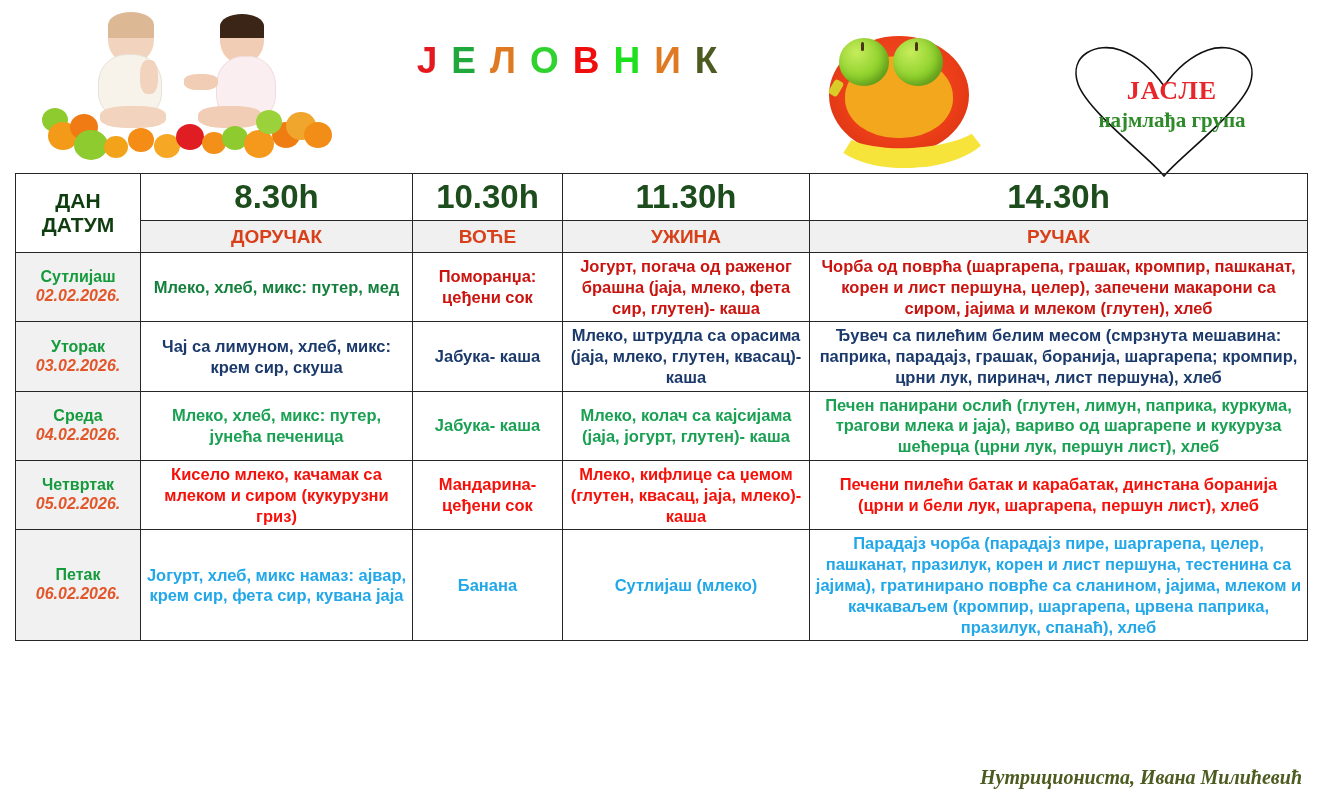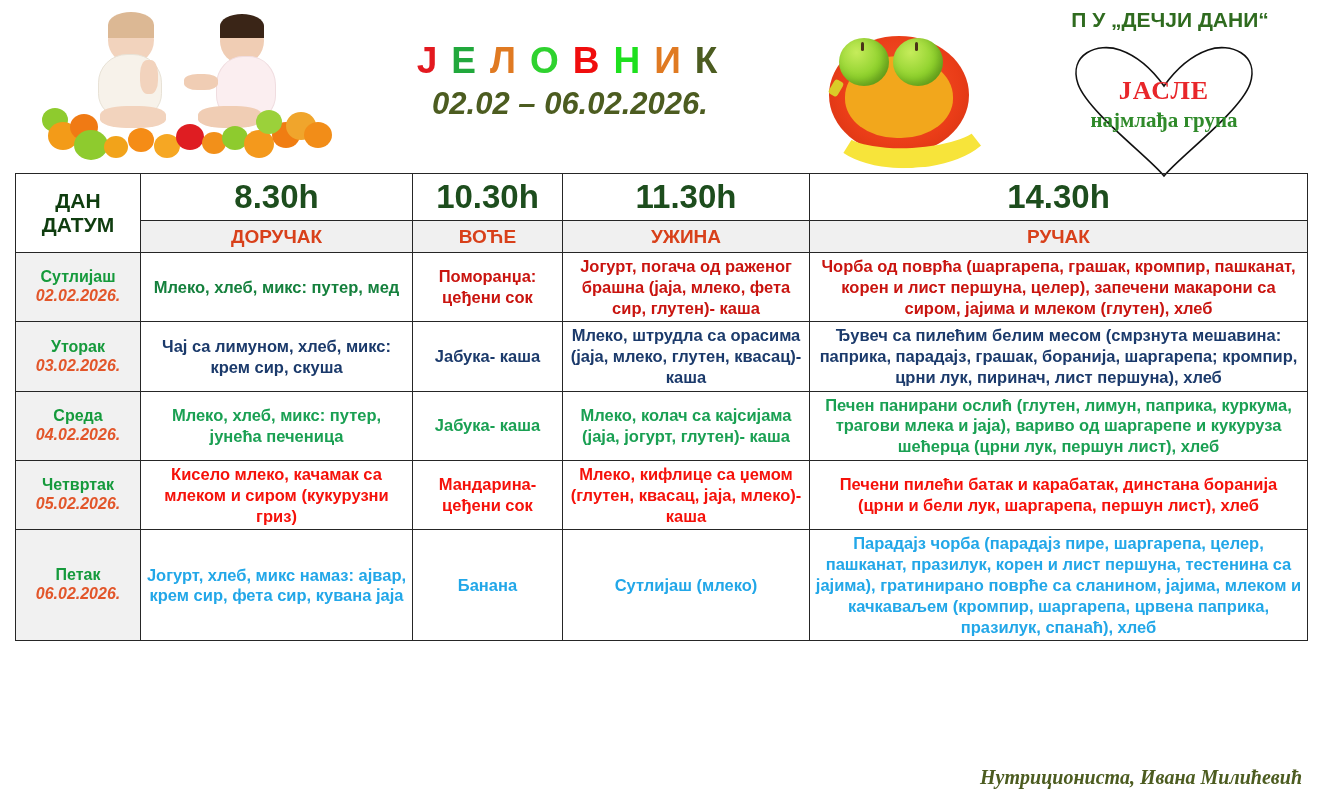--- a/index.html
+++ b/index.html
@@ -80,21 +80,21 @@
   .logo-block{
     position:absolute;left:1020px;top:8px;width:300px;height:168px;text-align:center;
   }
   .org-name{
     font-size:21px;font-weight:bold;color:#2f6b1f;
     font-family:"Liberation Sans", sans-serif;white-space:nowrap;
   }
   .heart-wrap{position:absolute;left:34px;top:32px;width:220px;height:140px;}
   .heart-wrap svg{display:block;}
   .heart-text{
-    position:absolute;left:0;top:36px;width:220px;text-align:center;
+    position:absolute;left:8px;top:36px;width:220px;text-align:center;
   }
   .jasle{
     font-size:26px;font-weight:bold;color:#e8262a;
     font-family:"Liberation Serif", serif;letter-spacing:1px;
   }
   .najmladja{
     font-size:21px;font-weight:bold;color:#2f8a2a;
     font-family:"Liberation Serif", serif;margin-top:2px;
   }
 
@@ -189,38 +189,36 @@
     <div class="fruit" style="left:214px;top:124px;width:26px;height:24px;background:#8ecb2e;"></div>
     <div class="fruit" style="left:236px;top:128px;width:30px;height:28px;background:#f4991c;"></div>
     <div class="fruit" style="left:264px;top:120px;width:28px;height:26px;background:#f07d12;"></div>
     <div class="fruit" style="left:278px;top:110px;width:30px;height:28px;background:#f0a52c;"></div>
     <div class="fruit" style="left:296px;top:120px;width:28px;height:26px;background:#f28d18;"></div>
     <div class="fruit" style="left:248px;top:108px;width:26px;height:24px;background:#9bd13a;"></div>
   </div>
 
   <div class="title-block">
     <div class="jelovnik"><span style="color: rgb(227, 25, 31);">Ј</span><span style="color: rgb(33, 168, 60);">Е</span><span style="color: rgb(224, 122, 34);">Л</span><span style="color: rgb(47, 210, 47);">О</span><span style="color: rgb(240, 13, 13);">В</span><span style="color: rgb(30, 224, 30);">Н</span><span style="color: rgb(224, 122, 34);">И</span><span style="color: rgb(76, 92, 32);">К</span></div>
-    <div class="daterange">02.02 – 06.02.2026.</div>
   </div>
 
   <div class="smiley-plate">
     <div class="plate"></div>
     <div class="plate-inner"></div>
     <div class="apple-eye left">
         <span class="apple-stem"></span>
       </div>
     <div class="apple-eye right">
         <span class="apple-stem"></span>
       </div>
     <div class="banana-mouth"></div>
     <div class="banana-tip"></div>
   </div>
 
   <div class="logo-block">
-    <div class="org-name">П У „ДЕЧЈИ ДАНИ“</div>
     <div class="heart-wrap">
       <svg width="220" height="140" viewBox="0 0 220 140">
         <path d="M110 136 C 96 118, 34 72, 24 44 C 14 14, 44 2, 66 10 C 86 17, 100 32, 110 46 C 120 32, 134 17, 154 10 C 176 2, 206 14, 196 44 C 186 72, 124 118, 110 136 Z" fill="none" stroke="#111111" stroke-width="1.6"></path>
       </svg>
       <div class="heart-text">
         <div class="jasle">ЈАСЛЕ</div>
         <div class="najmladja">најмлађа група</div>
       </div>
     </div>
   </div>

